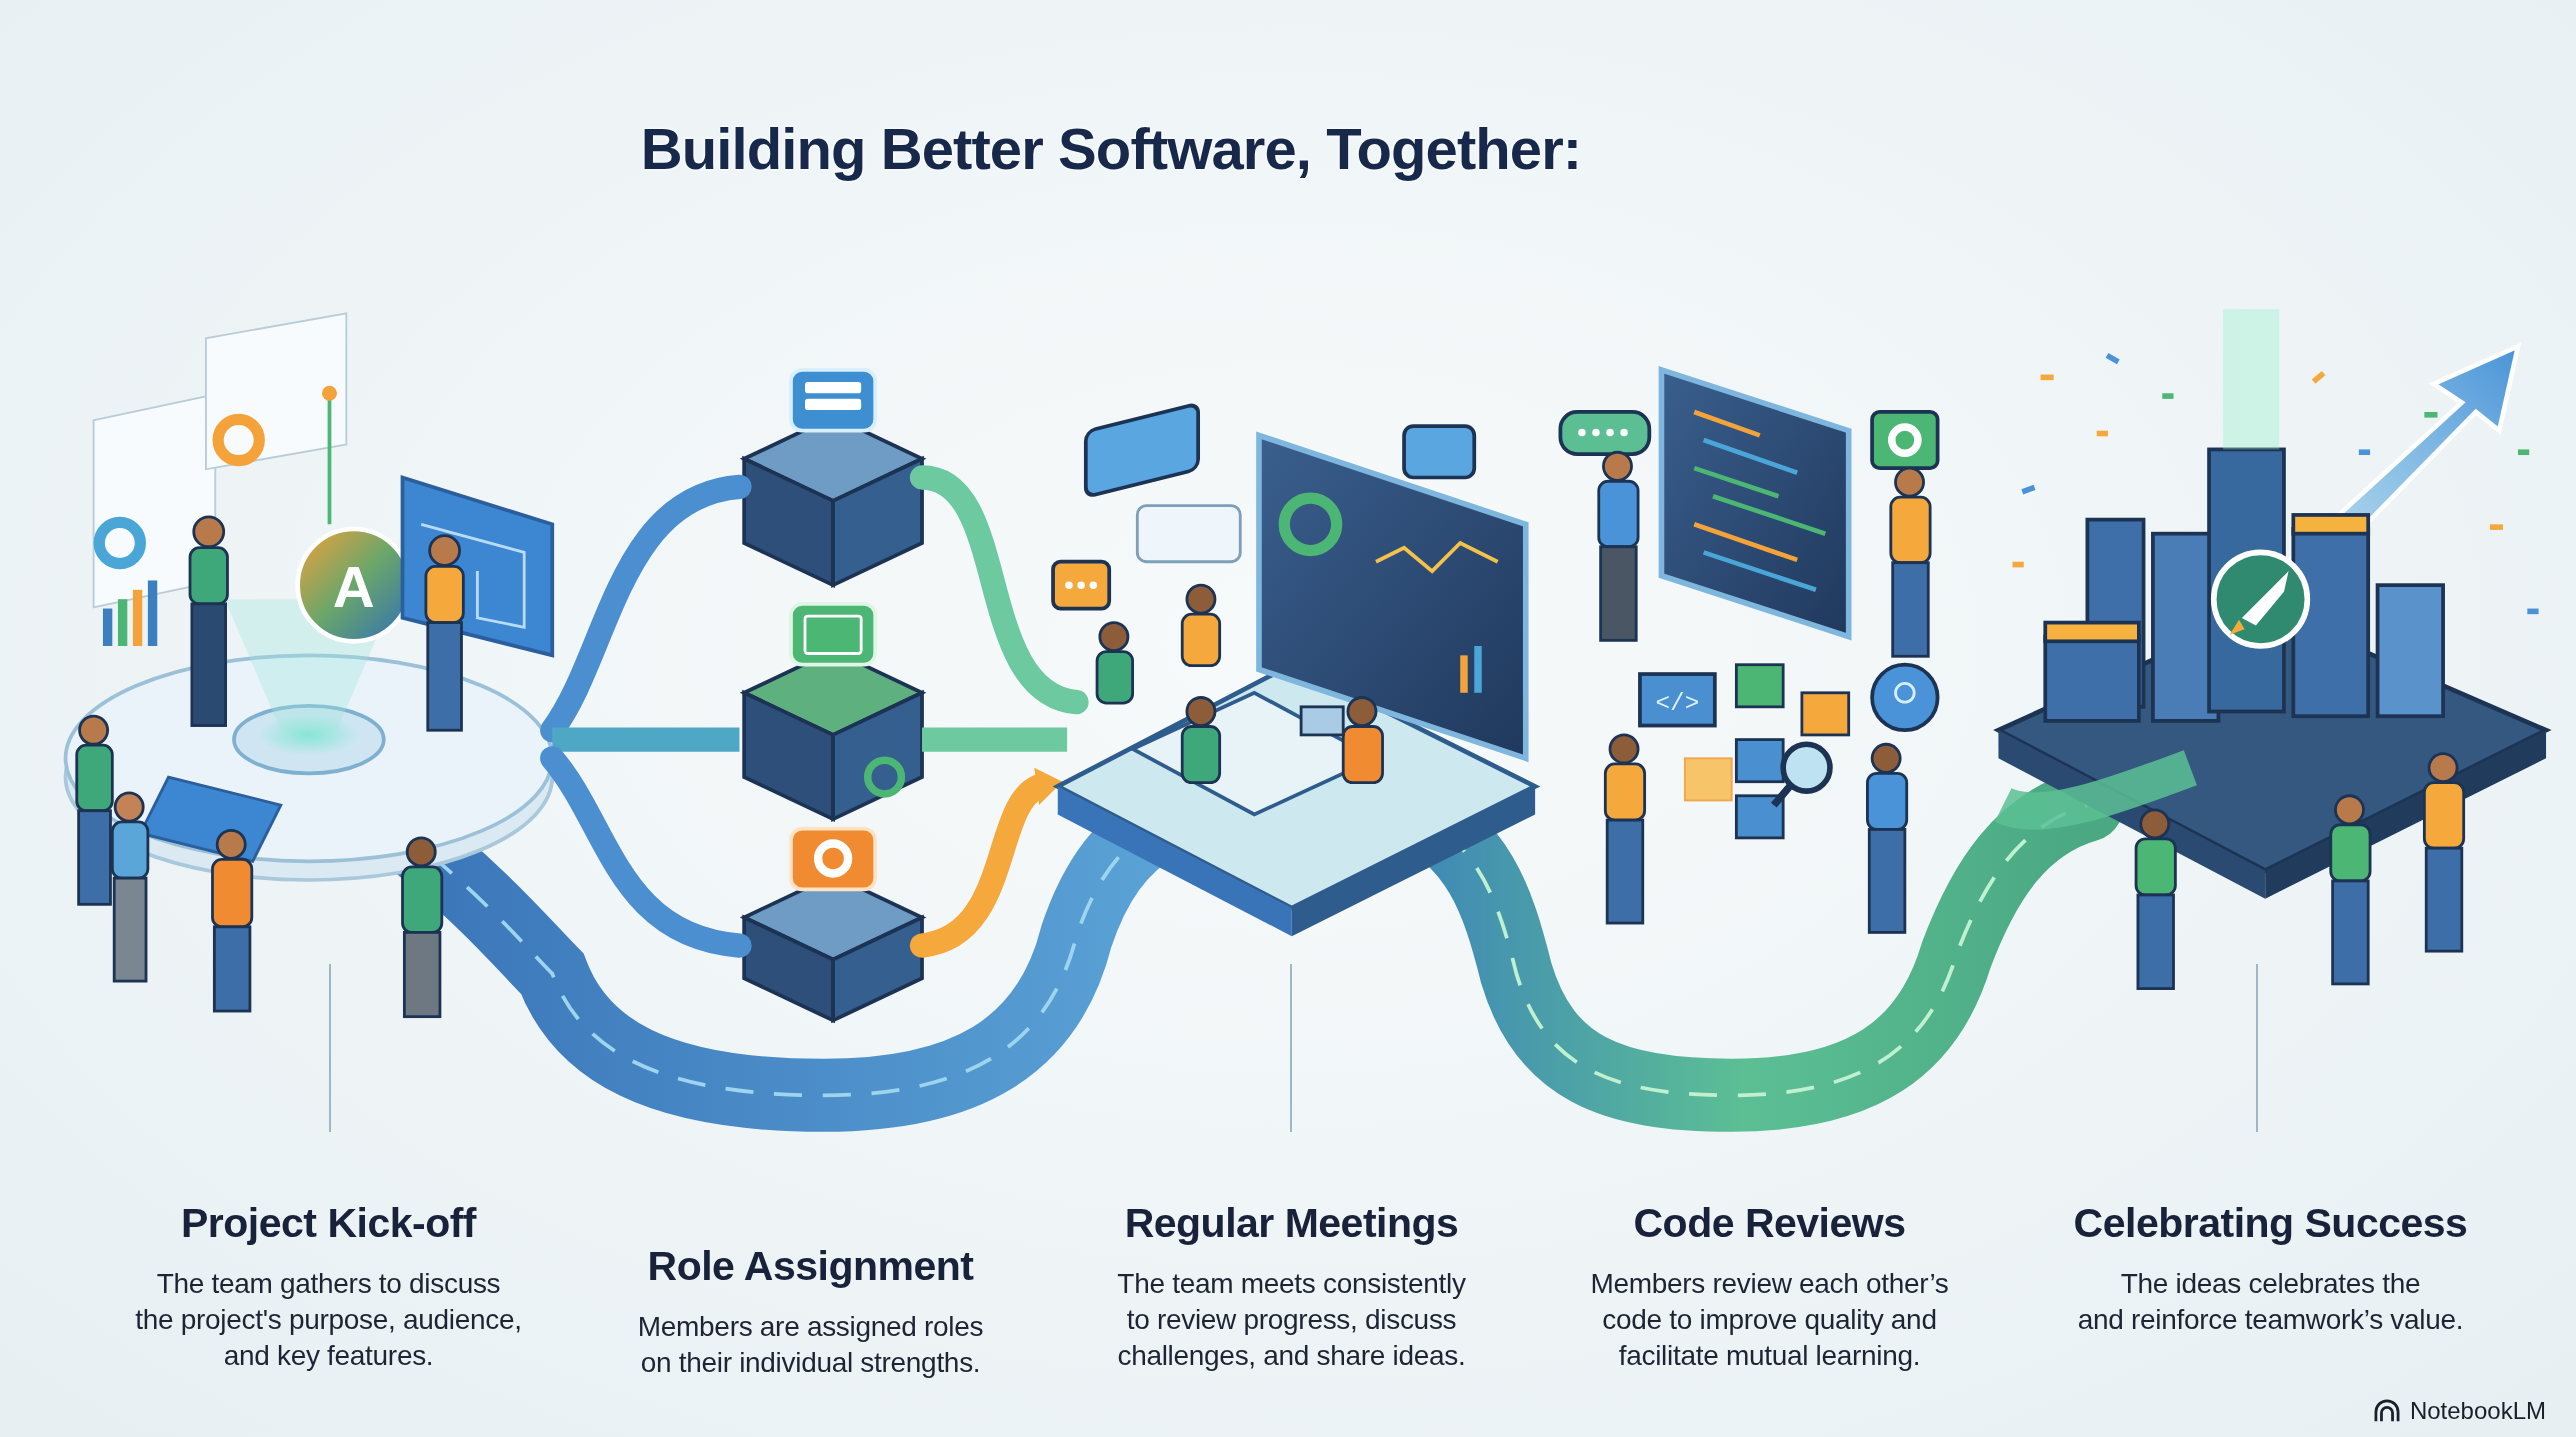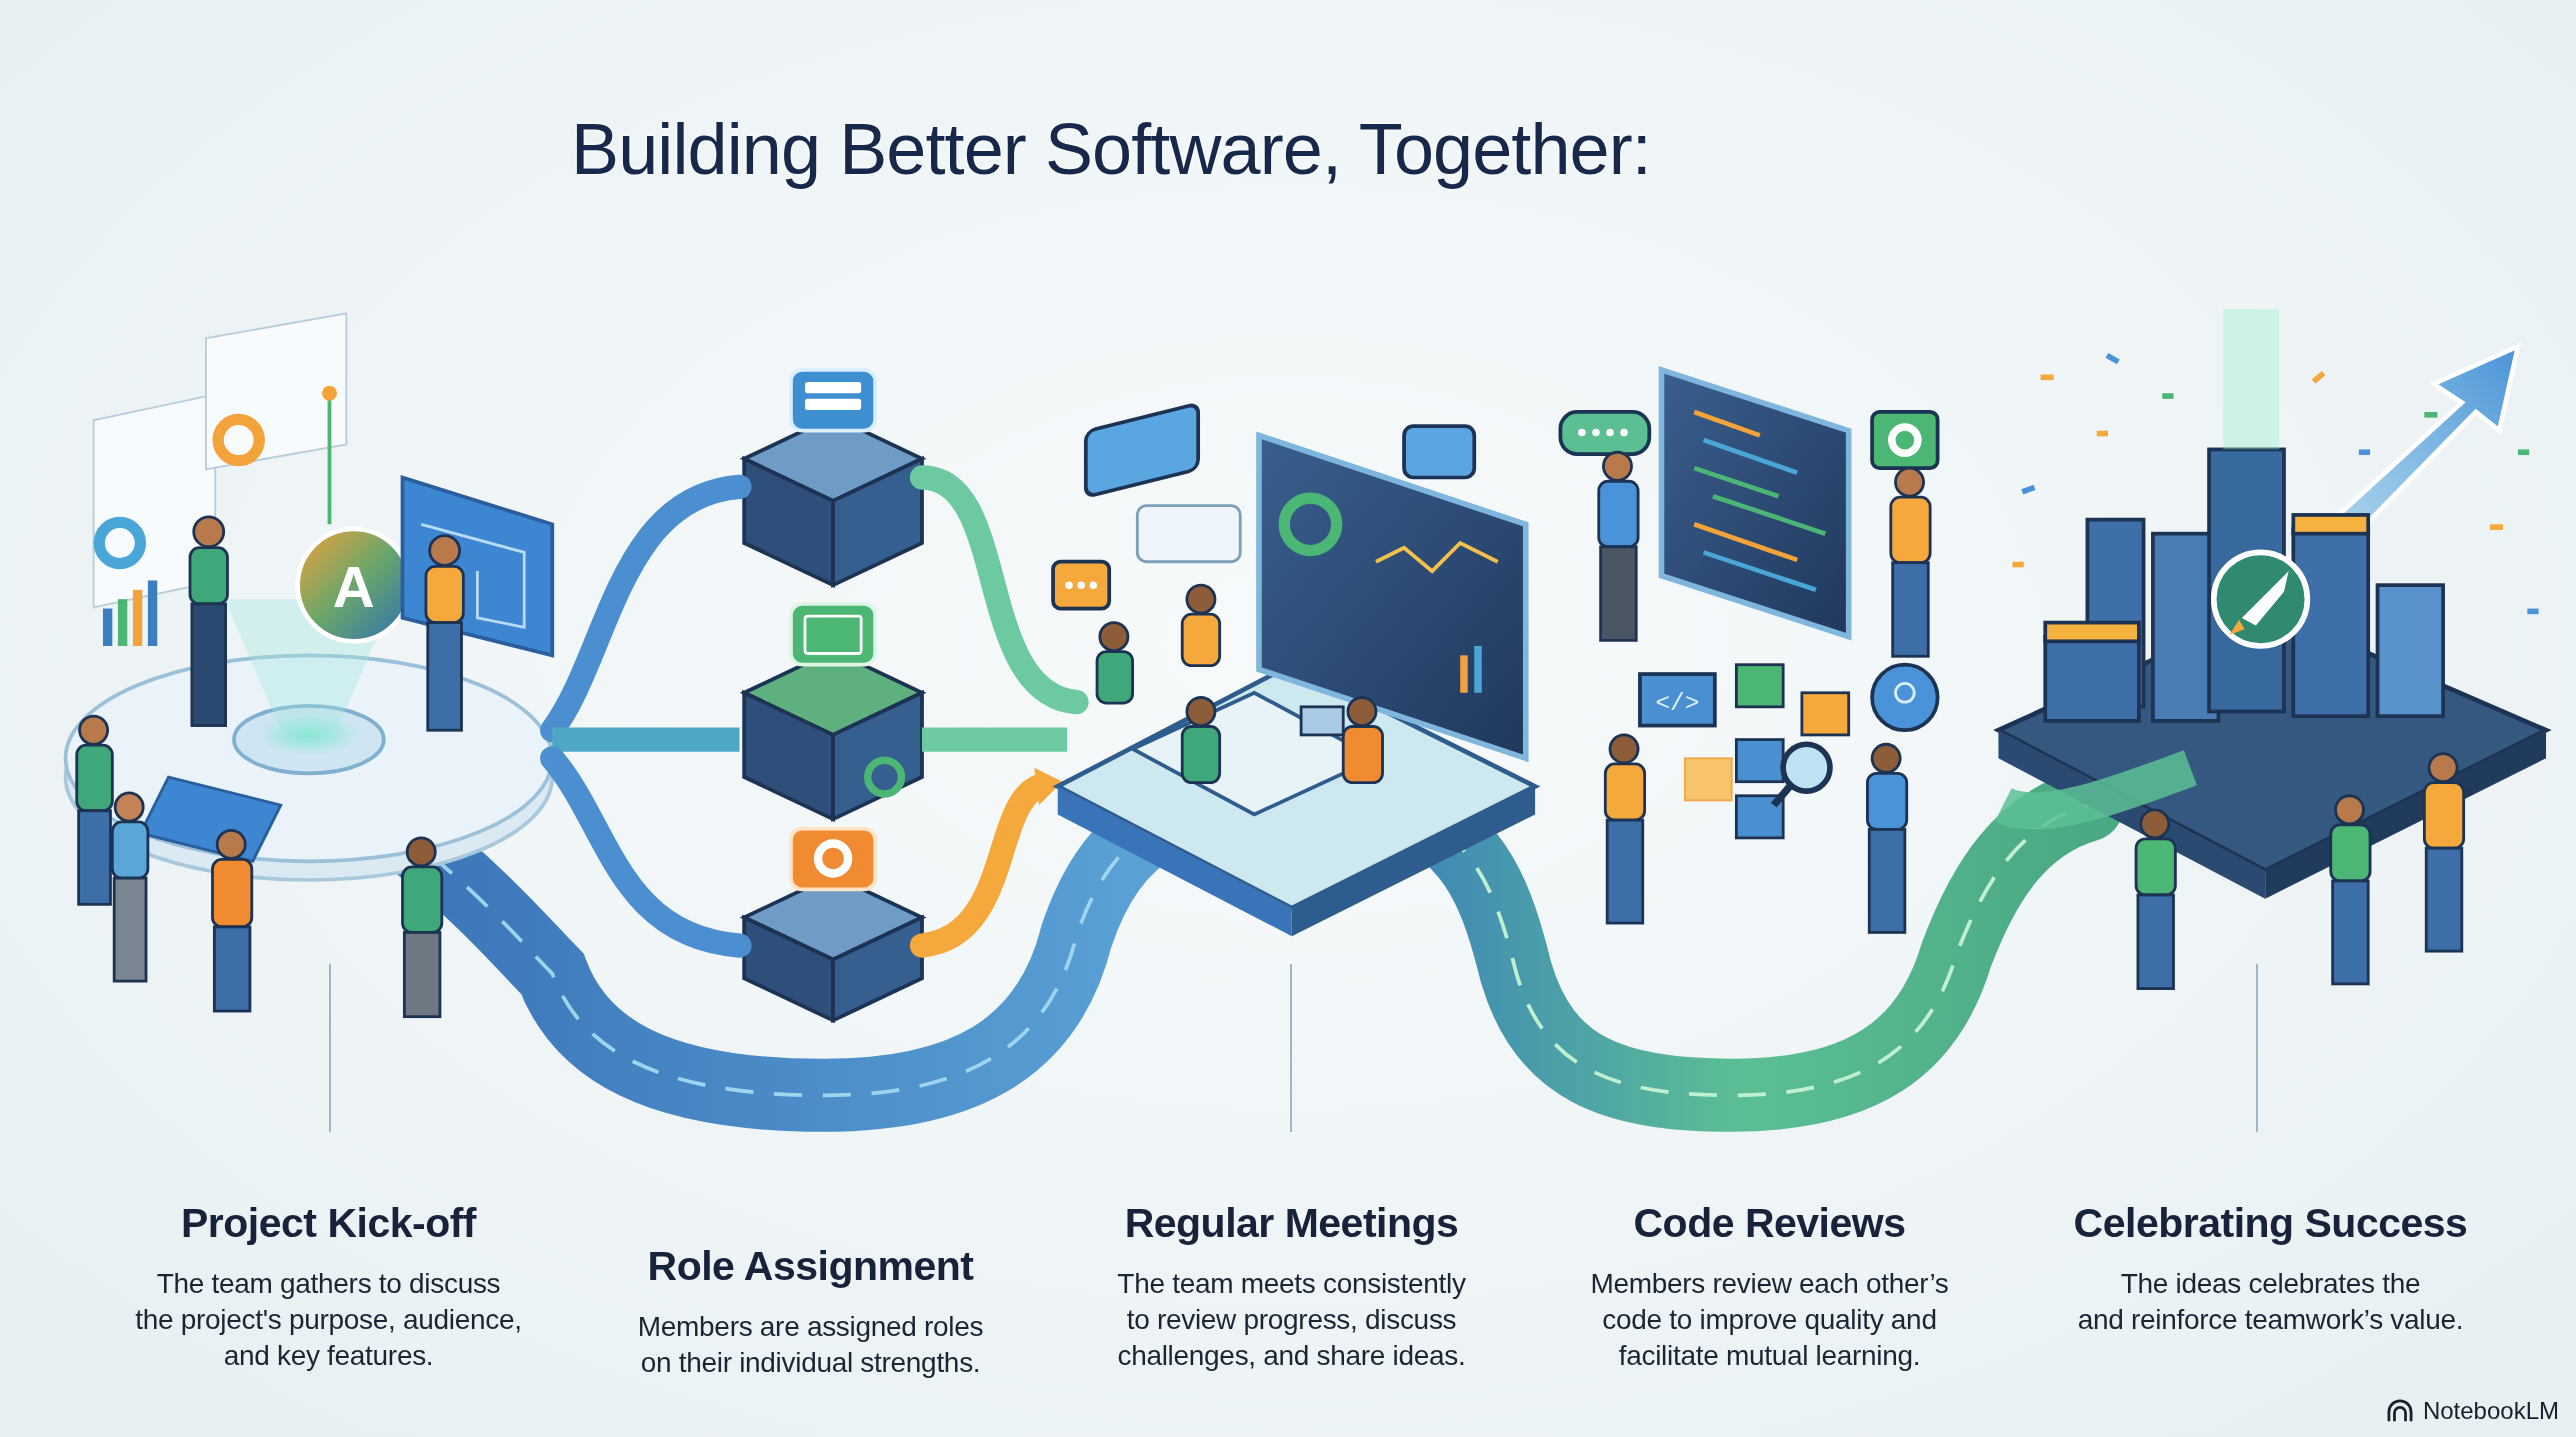--- a/index.html
+++ b/index.html
@@ -4,42 +4,42 @@
 <style>
   html, body { margin: 0; padding: 0; }
   body {
     width: 2576px; height: 1438px; overflow: hidden; position: relative;
     background: radial-gradient(ellipse at 50% 45%, #f7fafb 0%, #eef4f6 60%, #e7eff2 100%);
     font-family: "Liberation Sans", sans-serif;
     color: #14213a;
   }
   .title {
     position: absolute; left: 0; top: 94px; width: 2222px; text-align: center;
-    font-family: "Liberation Sans", sans-serif; font-weight: 400;
-    font-size: 72px; line-height: 110px; color: #17284a; letter-spacing: -0.9px;
+    font-family: "Liberation Sans", sans-serif; font-weight: 700;
+    font-size: 58px; line-height: 110px; color: #17284a; letter-spacing: -0.9px;
     text-shadow: 0 0 3.7px #ffffff, 0 0 1.9px #ffffff;
   }
   .title div { white-space: nowrap; }
   svg.art { position: absolute; left: 0; top: 0; }
   .connector { position: absolute; width: 1.9px; background: #9fb6c4; }
   .caption {
     position: absolute; top: 1200px; width: 487px; text-align: center;
   }
   .caption h2 {
     margin: 0 0 19px 0; font-family: "Liberation Sans", sans-serif;
     font-weight: 700; font-size: 41px; color: #18223a; letter-spacing: -0.5px;
     white-space: nowrap;
   }
   .caption p {
     margin: 0; font-family: "Liberation Sans", sans-serif; font-size: 28px;
     line-height: 36px; color: #1d2433; letter-spacing: -0.3px;
   }
   .caption p span { display: block; white-space: nowrap; }
   .brand {
-    position: absolute; right: 17px; bottom: 13px; display: flex; align-items: center;
+    position: absolute; right: 30px; bottom: 13px; display: flex; align-items: center;
     gap: 9.4px; font-family: "Liberation Sans", sans-serif; font-size: 24px; color: #1b1f2a;
   }
 </style>
 </head>
 <body>
 
 <div class="title">
   <div>Building Better Software, Together:</div>
 </div>
 

